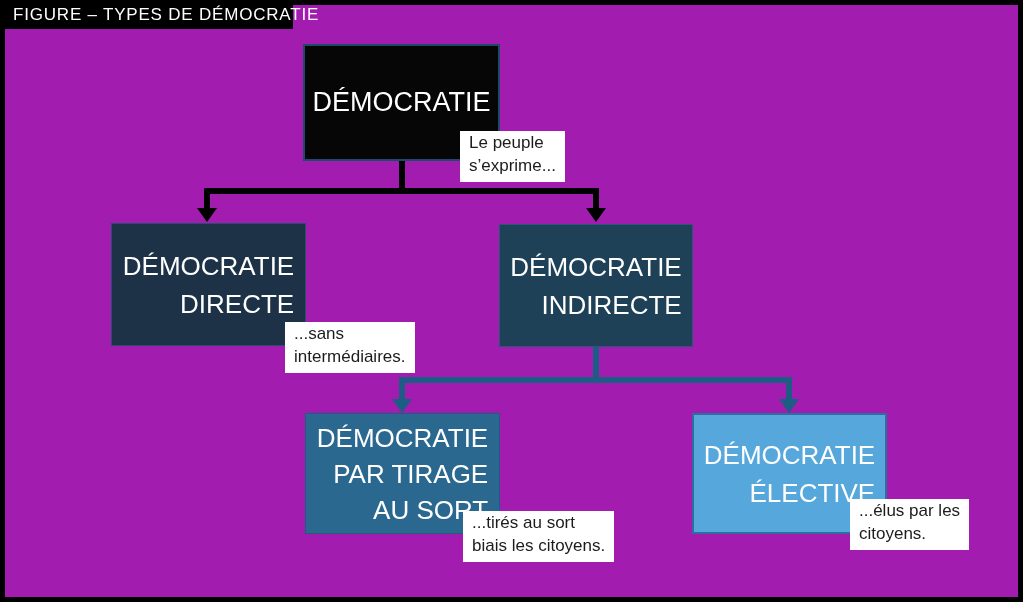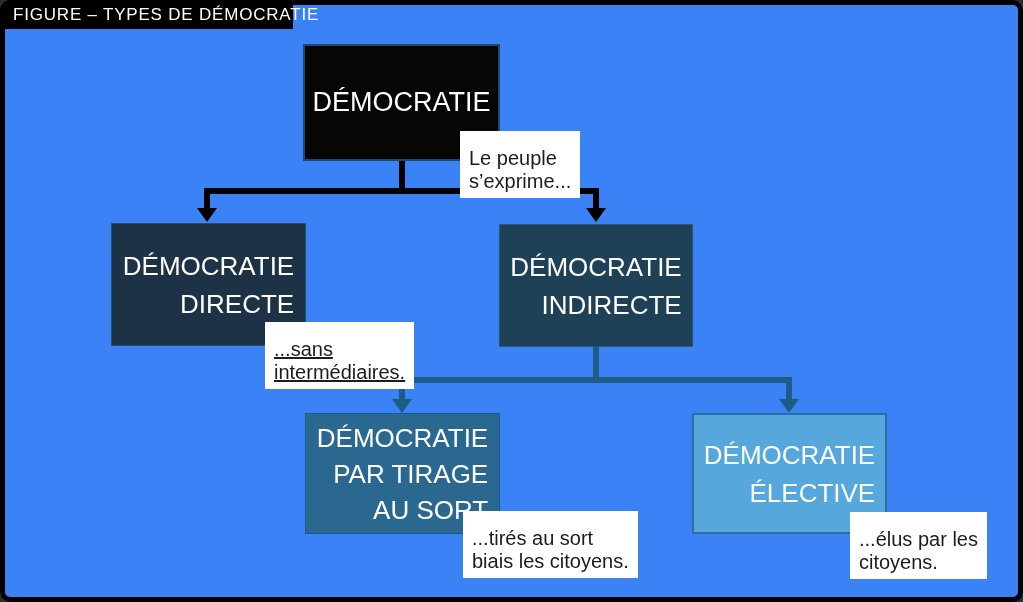--- a/index.html
+++ b/index.html
@@ -1,23 +1,22 @@
 <!DOCTYPE html>
 <html><head>
 <meta charset="utf-8">
 <style>
   html,body { margin:0; padding:0; background:#2c2c2c; }
   .stage {
     position:relative;
     width:1023px; height:602px;
-    background:#3b82f6;
+    background:#a21caf;
     box-shadow: inset 0 0 0 5px #000;
     font-family:"Liberation Sans", sans-serif;
     overflow:hidden;
-    border-radius:10px;
   }
   .title-bar {
     position:absolute; left:0; top:0;
     width:293px; height:29px;
     background:#000;
     display:flex; align-items:center;
     padding-left:13px; box-sizing:border-box;
     color:#fff; font-size:17px; letter-spacing:0.8px;
     white-space:nowrap;
   }
@@ -49,30 +48,30 @@
     font-size:26px; line-height:36px;
   }
   .node-elective {
     left:692px; top:413px; width:195px; height:121px;
     background:#55a7dc; border:2px solid #2d6da0; box-sizing:border-box;
     font-size:26px; line-height:38px;
   }
   .annotation {
     position:absolute;
     background:#fff; color:#1c1c1c;
-    font-size:20px; line-height:23px;
-    padding:16px 9px 5px 9px;
+    font-size:17px; line-height:23px;
+    padding:0 9px 5px 9px;
     white-space:pre-line;
     display:inline-block;
   }
   .ann-peuple   { left:460px; top:131px; }
-  .ann-sans     { left:265px; top:322px;text-decoration:underline; }
+  .ann-sans     { left:285px; top:322px; }
   .ann-biais    { left:658px; top:322px; }
   .ann-tires    { left:463px; top:511px; }
-  .ann-elus     { left:850px; top:512px; }
+  .ann-elus     { left:850px; top:499px; }
   .seg { position:absolute; }
   .seg.black { background:#000; }
   .seg.blue  { background:#1d5d85; }
   .arrow {
     position:absolute;
     width:0; height:0;
     border-left:10px solid transparent;
     border-right:10px solid transparent;
   }
   .arrow.black { border-top:14px solid #000; }

